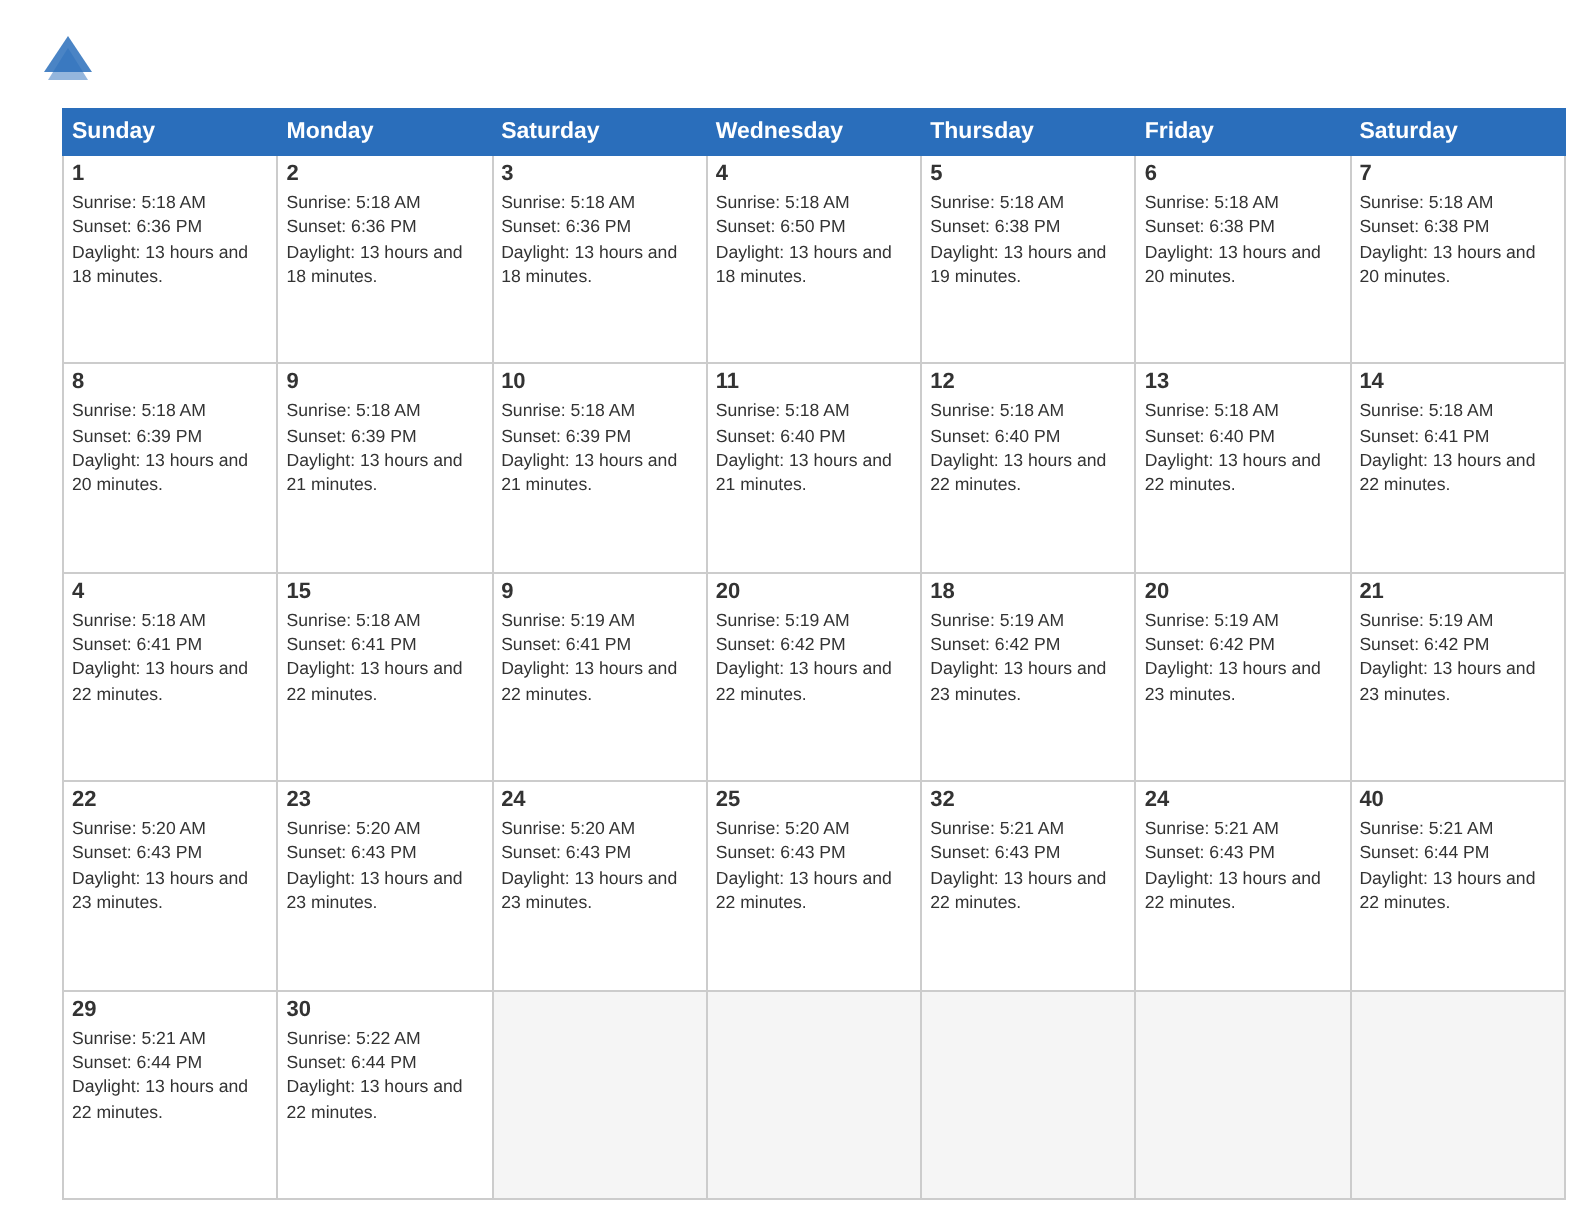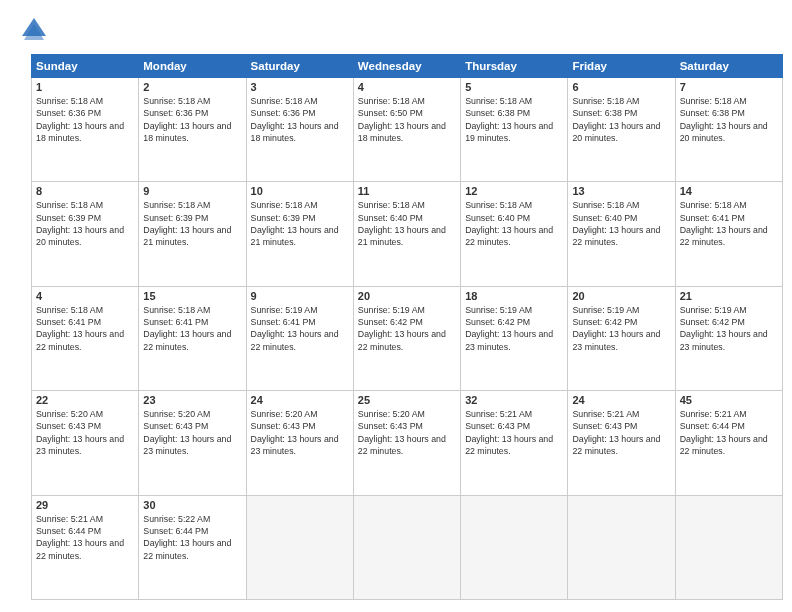--- a/index.html
+++ b/index.html
@@ -297,21 +297,21 @@
           <span class="cell-text">Sunset: 6:43 PM</span><br>
           <span class="cell-text">Daylight: 13 hours and 22 minutes.</span>
         </td>
           <td>
           <span class="day-num">24</span>
           <span class="cell-text">Sunrise: 5:21 AM</span><br>
           <span class="cell-text">Sunset: 6:43 PM</span><br>
           <span class="cell-text">Daylight: 13 hours and 22 minutes.</span>
         </td>
           <td>
-          <span class="day-num">45</span>
+          <span class="day-num">40</span>
           <span class="cell-text">Sunrise: 5:21 AM</span><br>
           <span class="cell-text">Sunset: 6:44 PM</span><br>
           <span class="cell-text">Daylight: 13 hours and 22 minutes.</span>
         </td>
         </tr>
         <tr>
           <td>
           <span class="day-num">29</span>
           <span class="cell-text">Sunrise: 5:21 AM</span><br>
           <span class="cell-text">Sunset: 6:44 PM</span><br>

